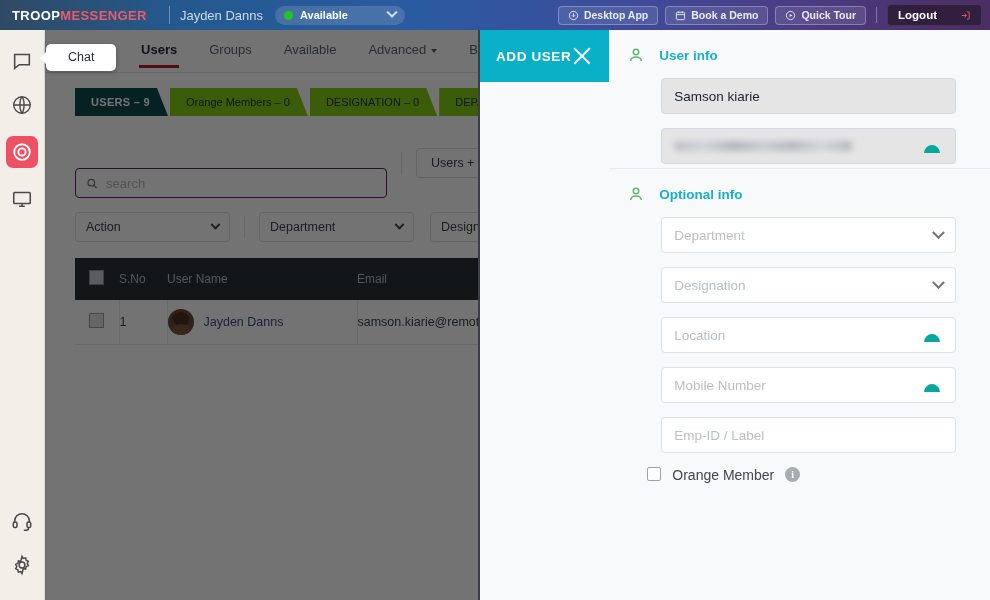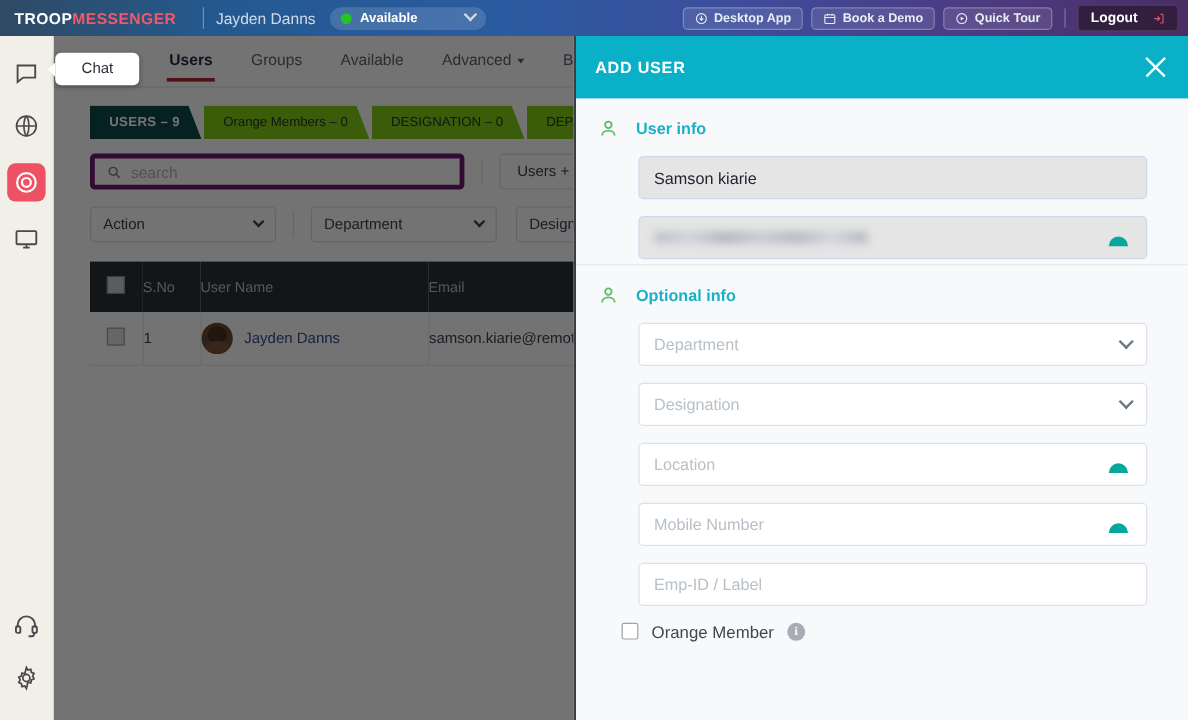--- a/index.html
+++ b/index.html
@@ -41,21 +41,21 @@
     background: rgba(255,255,255,.10);
     color: #e7edf5; font-size: 10.5px; font-weight: bold;
     display: flex; align-items: center; gap: 5px; padding: 0 9px; cursor: pointer;
     white-space: nowrap;
   }
   .tb-ico { width: 11px; height: 11px; flex: none; }
   .tb-div { width: 1px; height: 16px; background: rgba(255,255,255,.3); margin: 0 3px; }
   .logout-btn {
     height: 22px; background: #321f40; border-radius: 4px; border: 1px solid rgba(255,255,255,.10);
     color: #ffffff; font-size: 11.5px; font-weight: bold;
-    display: flex; align-items: center; gap: 12px; padding: 0 10px; cursor: pointer;
+    display: flex; align-items: center; gap: 23px; padding: 0 10px; cursor: pointer;
   }
 
   
   .cyan-strip { position: absolute; top: 30px; left: 478px; width: 512px; height: 3px; background: #0aafc8; z-index: 39; }
 
   
   .rail {
     position: absolute; top: 30px; left: 0; width: 45px; height: 570px;
     background: #f2efe9; border-right: 1px solid #d9d5cd;
     display: flex; flex-direction: column; align-items: center;
@@ -92,22 +92,22 @@
     height: 28px; display: flex; align-items: center; padding: 0 18px 0 16px;
     font-size: 11px; color: #2b2f36; background: #84cc16; cursor: pointer;
     clip-path: polygon(0 0, calc(100% - 11px) 0, 100% 100%, 0 100%);
     white-space: nowrap;
   }
   .subtab.active { background: #0c4a4a; color: #ffffff; font-weight: bold; letter-spacing: .3px; }
 
   .panel { margin: 12px 30px 0 30px; }
   .filter-row { display: flex; align-items: center; gap: 0; }
   .search-box {
-    flex: none; width: 312px; height: 30px; border: 4px solid #701a75; border-radius: 4px;
-    display: flex; align-items: center; gap: 8px; padding: 0 10px; background: #ffffff;
+    flex: none; width: 312px; height: 30px; border: 1px solid #701a75; border-radius: 4px;
+    display: flex; align-items: center; gap: 8px; padding: 0 10px; background: #ffffff; margin-top: 40px;
   }
   .search-box input {
     border: none; outline: none; font-size: 13px; color: #333; width: 100%;
     font-family: "Liberation Sans", sans-serif; background: transparent;
   }
   .search-box input::placeholder { color: #b6b6b6; }
   .vdiv { width: 1px; height: 22px; background: #e2e2e2; margin: 0 14px; }
   .pill-btn {
     height: 30px; border: 1px solid #dcdcdc; border-radius: 4px; background: #fff;
     font-size: 12.5px; color: #3b4450; display: flex; align-items: center; padding: 0 14px; cursor: pointer;
@@ -156,21 +156,21 @@
   }
   .chat-tip::before {
     content: ""; position: absolute; left: -6px; top: 50%; margin-top: -6px;
     border-top: 6px solid transparent; border-bottom: 6px solid transparent; border-right: 6px solid #ffffff;
   }
 
   
   .modal {
     position: absolute; top: 30px; left: 478px; width: 512px; height: 570px;
     background: #f7f9fb; z-index: 50; border-left: 2px solid #3b3f45;
-    display: flex; flex-direction: column; overflow: hidden;
+    display: flex; flex-direction: row; overflow: hidden;
   }
   .modal-head {
     height: 52px; background: #0aafc8; display: flex; align-items: center;
     padding: 0 16px; flex: none;
   }
   .modal-title { color: #ffffff; font-size: 13.5px; font-weight: bold; letter-spacing: .6px; }
   .modal-close { margin-left: auto; width: 22px; height: 22px; cursor: pointer; position: relative; }
   .modal-close::before, .modal-close::after {
     content: ""; position: absolute; left: 0; top: 10px; width: 22px; height: 1.6px; background: #ffffff;
   }

